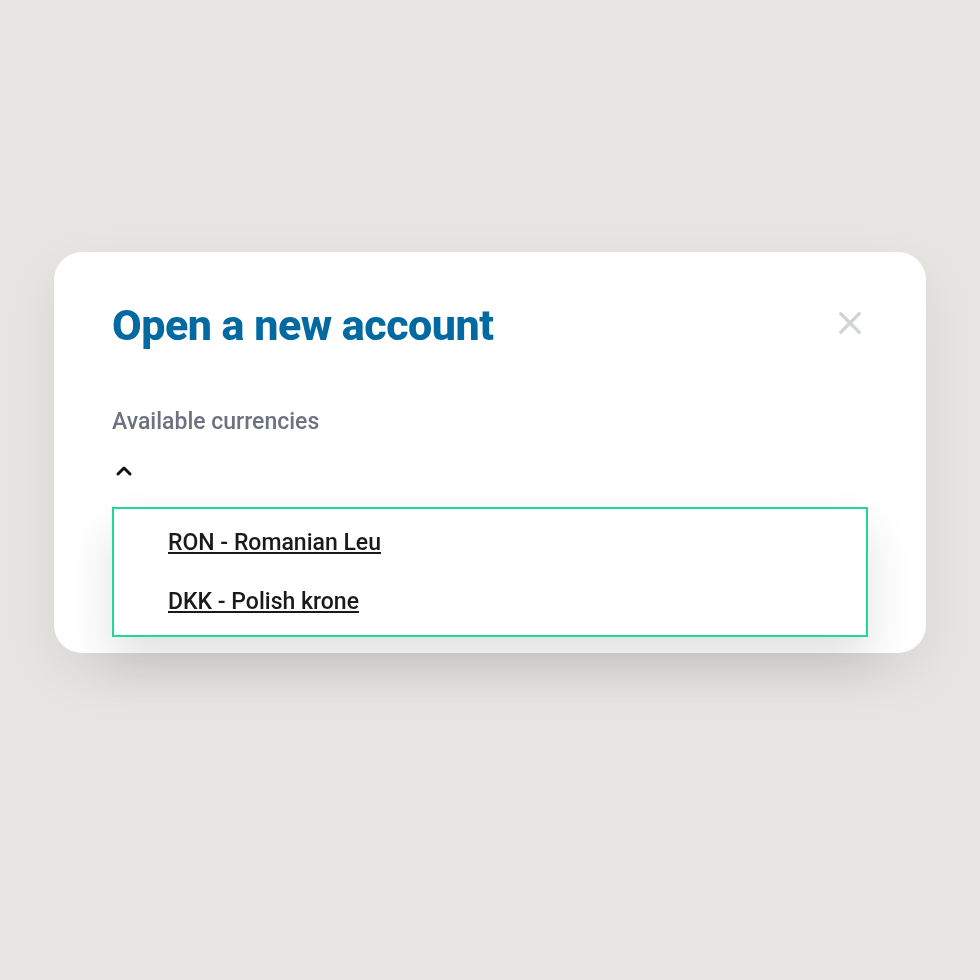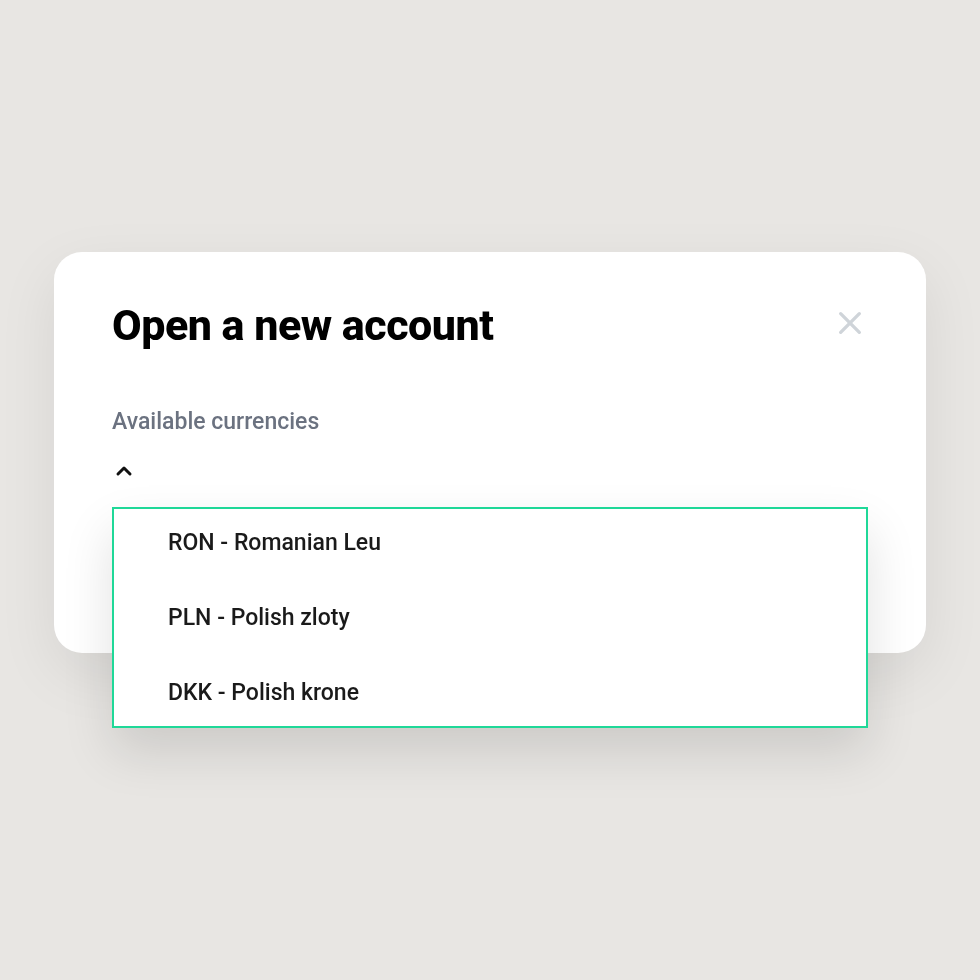--- a/index.html
+++ b/index.html
@@ -26,21 +26,21 @@
     }
     .modal-header {
       display: flex;
       justify-content: space-between;
       align-items: center;
       margin-bottom: 58px;
     }
     .modal-title {
       font-size: 43px;
       font-weight: 800;
-      color: #000000;
+      color: #0369a1;
       letter-spacing: -0.5px;
     }
     .close-btn {
       cursor: pointer;
       width: 36px;
       height: 36px;
       display: flex;
       align-items: center;
       justify-content: center;
       color: #cfd4d9;
@@ -83,25 +83,26 @@
       position: absolute;
       top: 48px;
       left: 0;
       right: 0;
       background-color: #ffffff;
       border: 2px solid #1fd898;
       box-shadow: 0 24px 48px rgba(0,0,0,0.12);
       z-index: 10;
     }
     .dropdown-item {
-      padding: 24px 54px;
+      padding: 16px 54px;
       font-size: 23px;
       color: #1a1a1a;
       font-weight: 500;
       cursor: pointer;
+      text-decoration: underline;
     }
     .dropdown-item:first-child {
       padding-top: 20px;
     }
     .dropdown-item:last-child {
       padding-bottom: 20px;
     }
   </style>
 </head>
 <body>
@@ -125,17 +126,16 @@
     <div class="select-input">
       <span class="chevron">
         <svg viewBox="0 0 24 24" fill="none" stroke="currentColor" stroke-width="3" stroke-linecap="round" stroke-linejoin="round">
           <polyline points="6 15 12 9 18 15"></polyline>
         </svg>
       </span>
     </div>
 
     <div class="dropdown">
       <div class="dropdown-item">RON - Romanian Leu</div>
-      <div class="dropdown-item">PLN - Polish zloty</div>
       <div class="dropdown-item">DKK - Polish krone</div>
     </div>
   </div>
 </div>
 
 </body></html>

